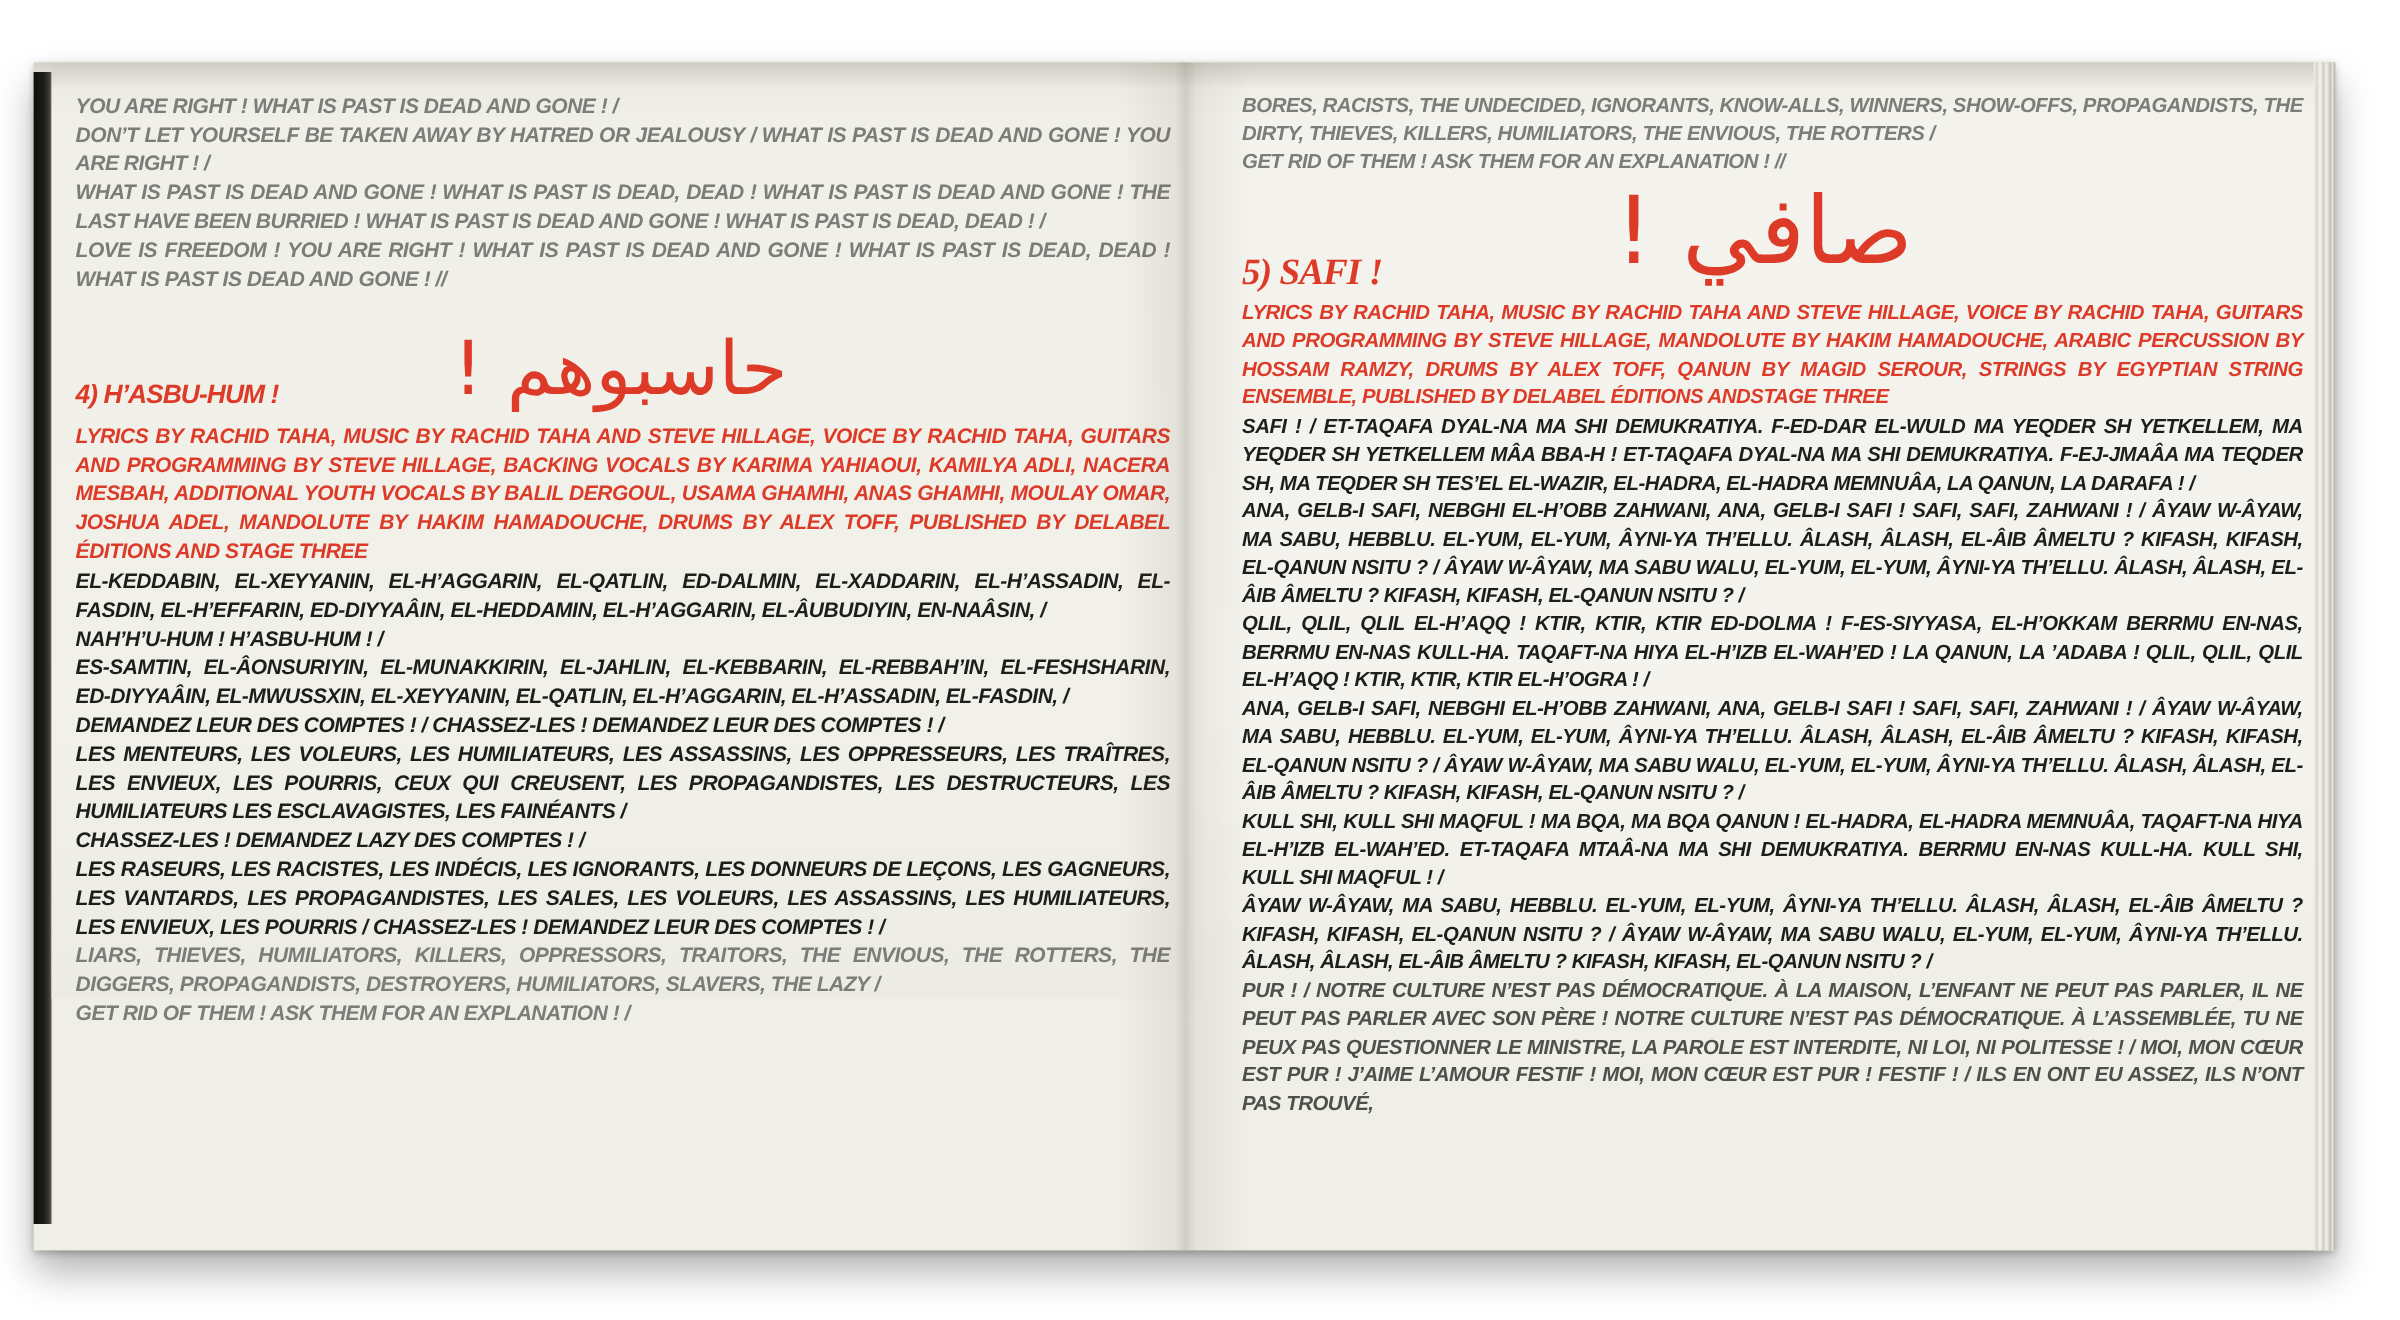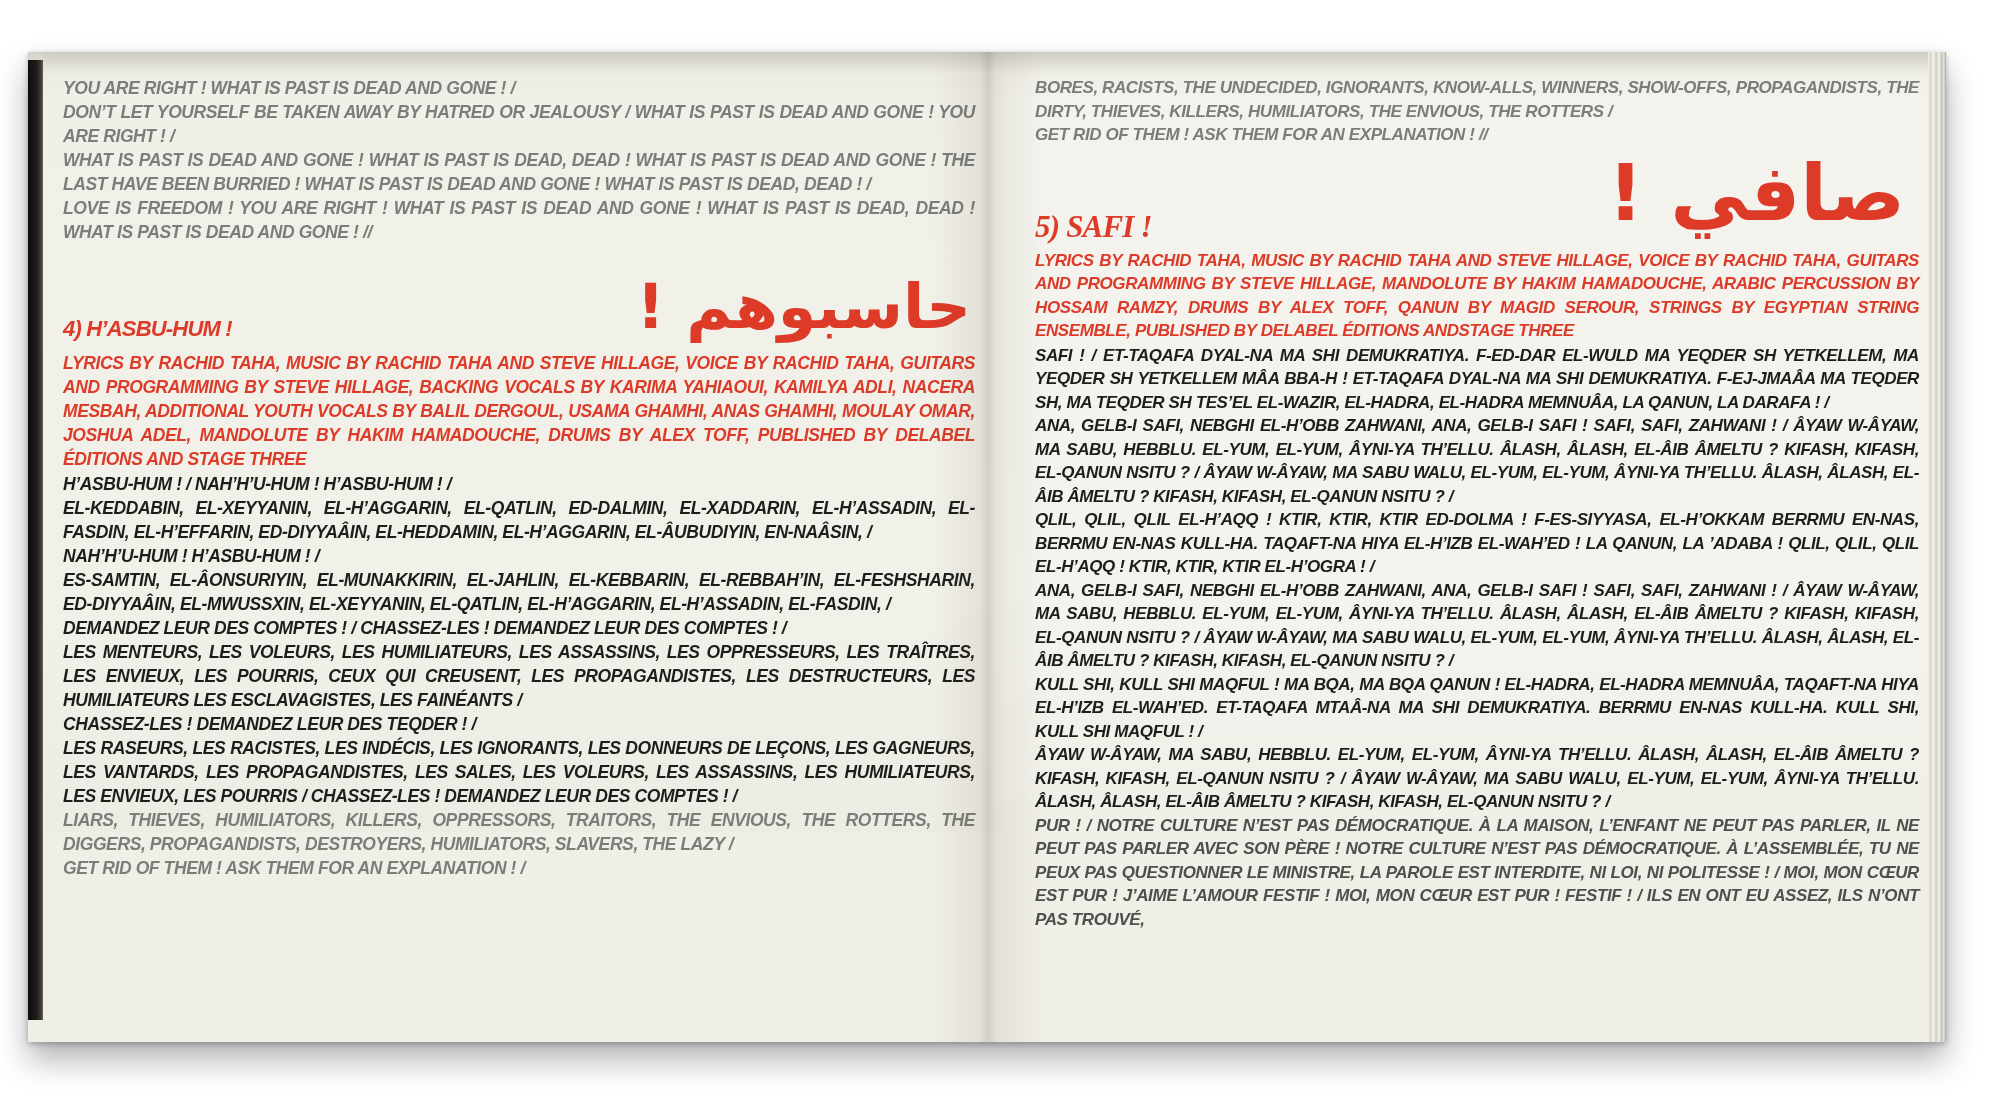--- a/index.html
+++ b/index.html
@@ -55,24 +55,24 @@
   }
   .page.right .t{font-size:17px;line-height:23.5px;}
   .gray  {color:#7c7c78;}
   .black {color:#1d1d1b;}
   .red   {color:#dd3a28;}
   .dkgray{color:#4f4f4c;}
   .block-top{margin-bottom:30px;}
   .page.right .block-top{margin-bottom:2px;}
   .arabic{
     direction:rtl;
-    text-align:right;
+    text-align:center;
     color:#dd3a28;
     font-family:"DejaVu Sans",sans-serif;
-    font-weight:bold;
+    font-weight:normal;
     line-height:1.08;
     margin:4px 0 0 0;
   }
   .page.left  .arabic{font-size:62px;margin-right:4px;}
   .page.right .arabic{font-size:78px;margin-right:14px;}
   .heading{
     color:#dd3a28;
     font-weight:bold;font-style:italic;
     letter-spacing:-0.8px;
     font-size:22px;line-height:36px;
@@ -98,30 +98,29 @@
       </div>
 
       <div class="arabic">حاسبوهم !</div>
       <div class="heading">4) H’ASBU-HUM !</div>
 
       <div class="credits">
         <p class="t red">LYRICS BY RACHID TAHA, MUSIC BY RACHID TAHA AND STEVE HILLAGE, VOICE BY RACHID TAHA, GUITARS AND PROGRAMMING BY STEVE HILLAGE, BACKING VOCALS BY KARIMA YAHIAOUI, KAMILYA ADLI, NACERA MESBAH, ADDITIONAL YOUTH VOCALS BY BALIL DERGOUL, USAMA GHAMHI, ANAS GHAMHI, MOULAY OMAR, JOSHUA ADEL, MANDOLUTE BY HAKIM HAMADOUCHE, DRUMS BY ALEX TOFF, PUBLISHED BY DELABEL ÉDITIONS AND STAGE THREE</p>
       </div>
 
       <div>
-        <p class="t black">H’ASBU-HUM ! / NAH’H’U-HUM ! H’ASBU-HUM ! /</p>
         <p class="t black">EL-KEDDABIN, EL-XEYYANIN, EL-H’AGGARIN, EL-QATLIN, ED-DALMIN, EL-XADDARIN, EL-H’ASSADIN, EL-FASDIN, EL-H’EFFARIN, ED-DIYYAÂIN, EL-HEDDAMIN, EL-H’AGGARIN, EL-ÂUBUDIYIN, EN-NAÂSIN, /</p>
         <p class="t black">NAH’H’U-HUM ! H’ASBU-HUM ! /</p>
         <p class="t black">ES-SAMTIN, EL-ÂONSURIYIN, EL-MUNAKKIRIN, EL-JAHLIN, EL-KEBBARIN, EL-REBBAH’IN, EL-FESHSHARIN, ED-DIYYAÂIN, EL-MWUSSXIN, EL-XEYYANIN, EL-QATLIN, EL-H’AGGARIN, EL-H’ASSADIN, EL-FASDIN, /</p>
       </div>
 
       <div>
         <p class="t black">DEMANDEZ LEUR DES COMPTES ! / CHASSEZ-LES ! DEMANDEZ LEUR DES COMPTES ! /</p>
         <p class="t black">LES MENTEURS, LES VOLEURS, LES HUMILIATEURS, LES ASSASSINS, LES OPPRESSEURS, LES TRAÎTRES, LES ENVIEUX, LES POURRIS, CEUX QUI CREUSENT, LES PROPAGANDISTES, LES DESTRUCTEURS, LES HUMILIATEURS LES ESCLAVAGISTES, LES FAINÉANTS /</p>
-        <p class="t black">CHASSEZ-LES ! DEMANDEZ LEUR DES TEQDER ! /</p>
+        <p class="t black">CHASSEZ-LES ! DEMANDEZ LAZY DES COMPTES ! /</p>
         <p class="t black">LES RASEURS, LES RACISTES, LES INDÉCIS, LES IGNORANTS, LES DONNEURS DE LEÇONS, LES GAGNEURS, LES VANTARDS, LES PROPAGANDISTES, LES SALES, LES VOLEURS, LES ASSASSINS, LES HUMILIATEURS, LES ENVIEUX, LES POURRIS / CHASSEZ-LES ! DEMANDEZ LEUR DES COMPTES ! /</p>
       </div>
 
       <div>
         <p class="t gray">LIARS, THIEVES, HUMILIATORS, KILLERS, OPPRESSORS, TRAITORS, THE ENVIOUS, THE ROTTERS, THE DIGGERS, PROPAGANDISTS, DESTROYERS, HUMILIATORS, SLAVERS, THE LAZY /</p>
         <p class="t gray">GET RID OF THEM ! ASK THEM FOR AN EXPLANATION ! /</p>
       </div>
     </div>
 
     <div class="page right">

